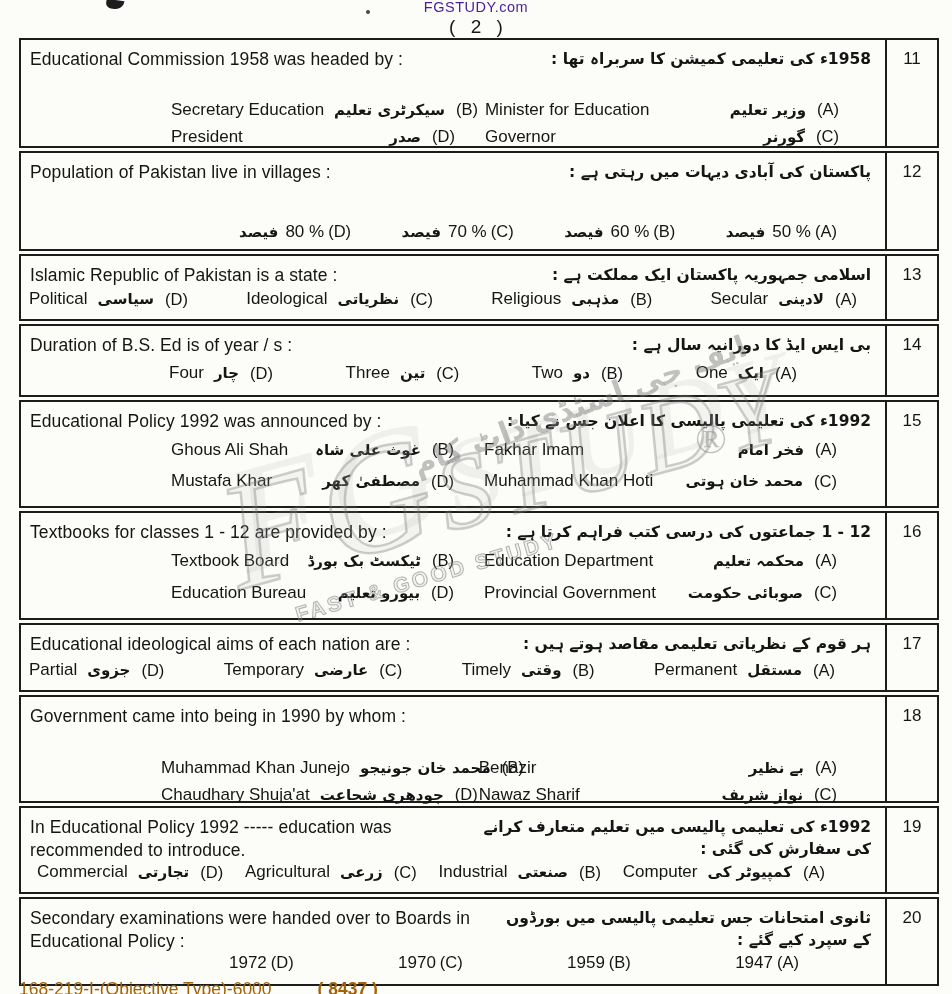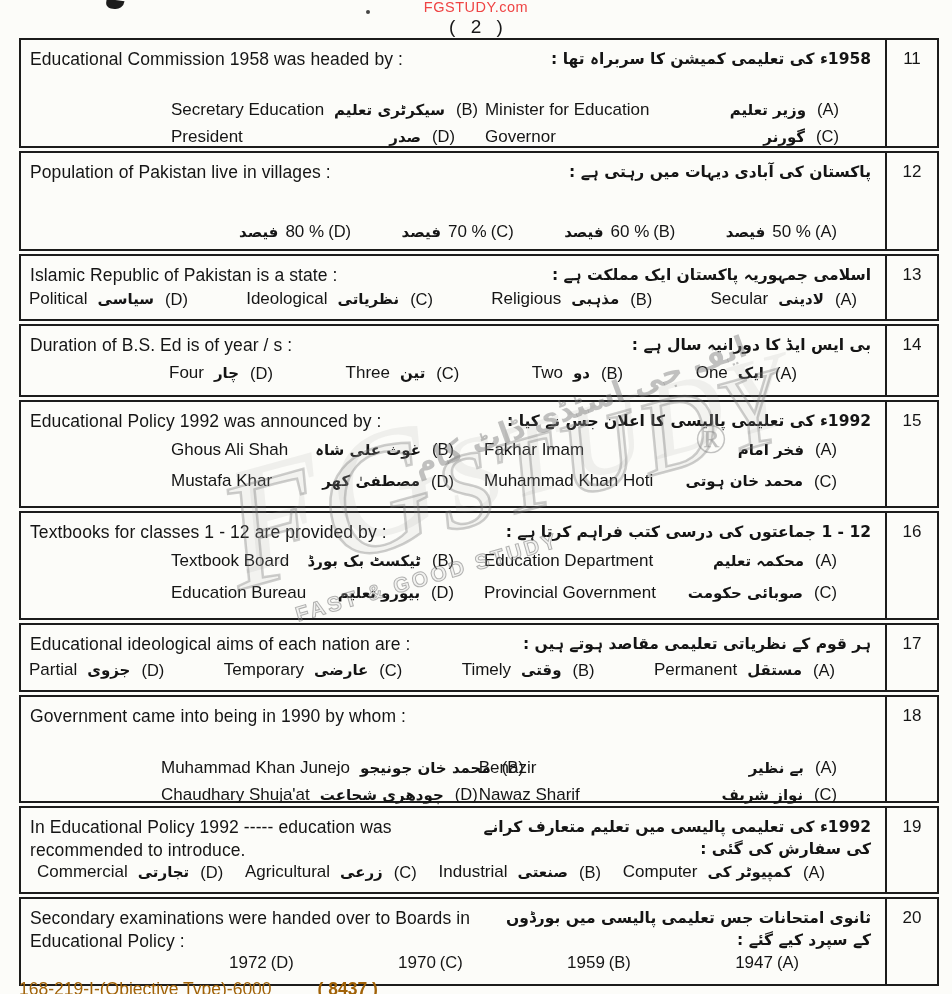--- a/index.html
+++ b/index.html
@@ -4,21 +4,21 @@
 <style>
   html,body{margin:0;padding:0;}
   body{
     width:952px;height:994px;position:relative;overflow:hidden;
     background:#fcfcf9;color:#151515;
     font-family:"Liberation Sans",sans-serif;
   }
   .urdu{font-family:"DejaVu Sans",sans-serif;font-weight:700;direction:rtl;}
   
   .top{position:absolute;top:0;left:0;right:0;text-align:center;}
-  .site{font-size:14.5px;color:#ef4444;letter-spacing:.5px;line-height:1;}
+  .site{font-size:14.5px;color:#4c1d95;letter-spacing:.5px;line-height:1;}
   .pageno{font-size:19px;color:#181818;margin-top:2px;word-spacing:10px;line-height:1;}
   .corner-mark{position:absolute;left:106px;top:0;width:18px;height:9px;background:#1d1d1d;
     border-radius:0 0 10px 6px;transform:rotate(8deg);}
   .hdr-dot{position:absolute;left:366px;top:10px;width:4px;height:4px;border-radius:50%;background:#454545;}
   
   #questions{position:absolute;top:38px;left:19px;width:920px;}
   .qbox{border:2px solid #1c1c1c;margin-bottom:3px;position:relative;
     display:flex;flex-direction:column;justify-content:space-between;
     padding-right:54px;box-sizing:border-box;background:transparent;}
   .qnum{position:absolute;top:0;bottom:0;right:0;width:52px;border-left:2px solid #1c1c1c;

